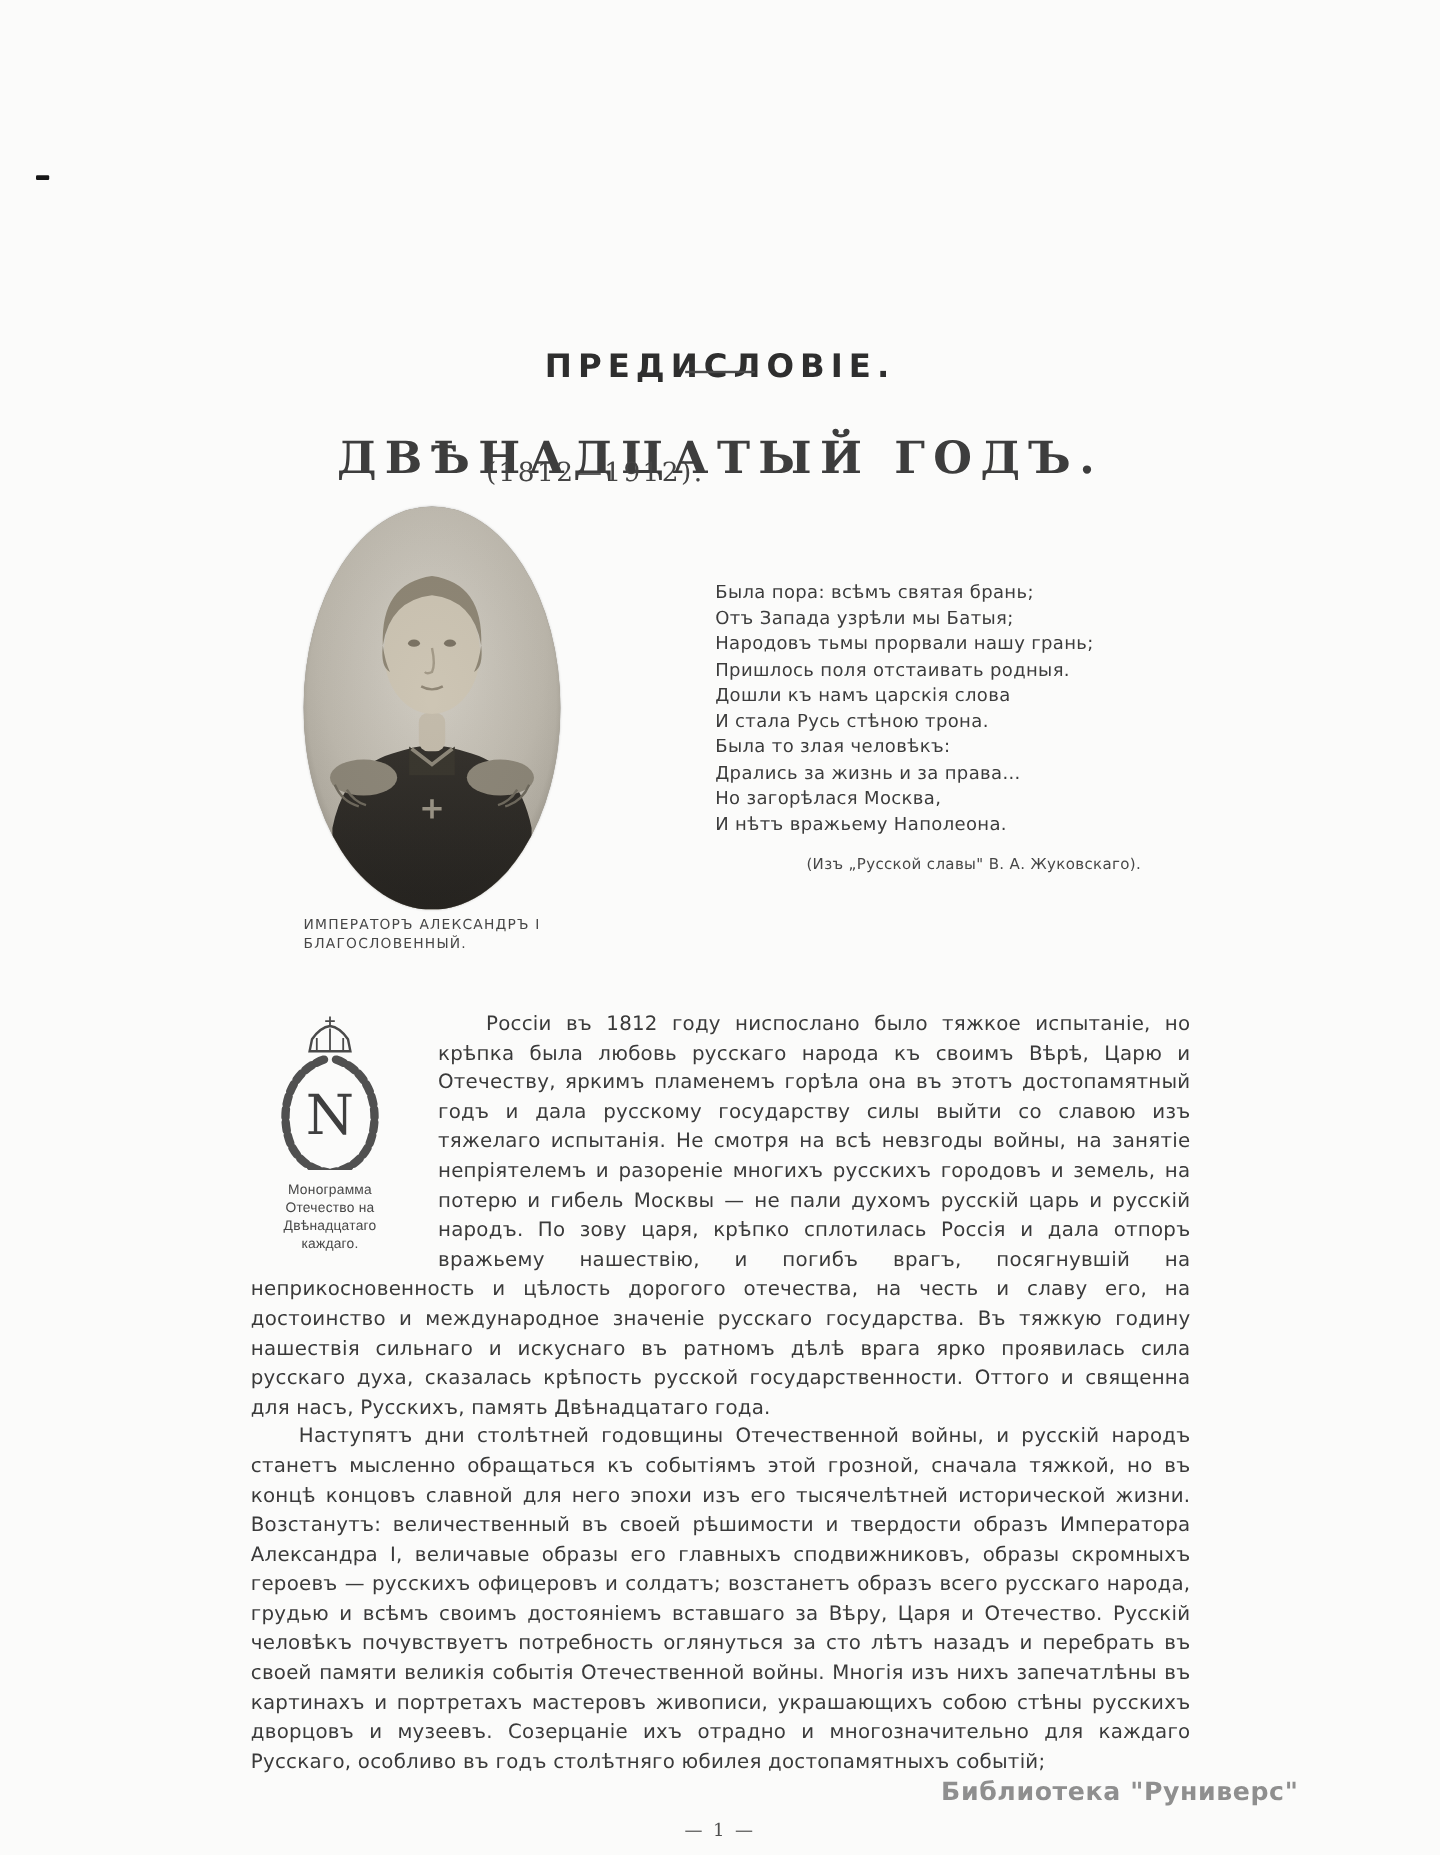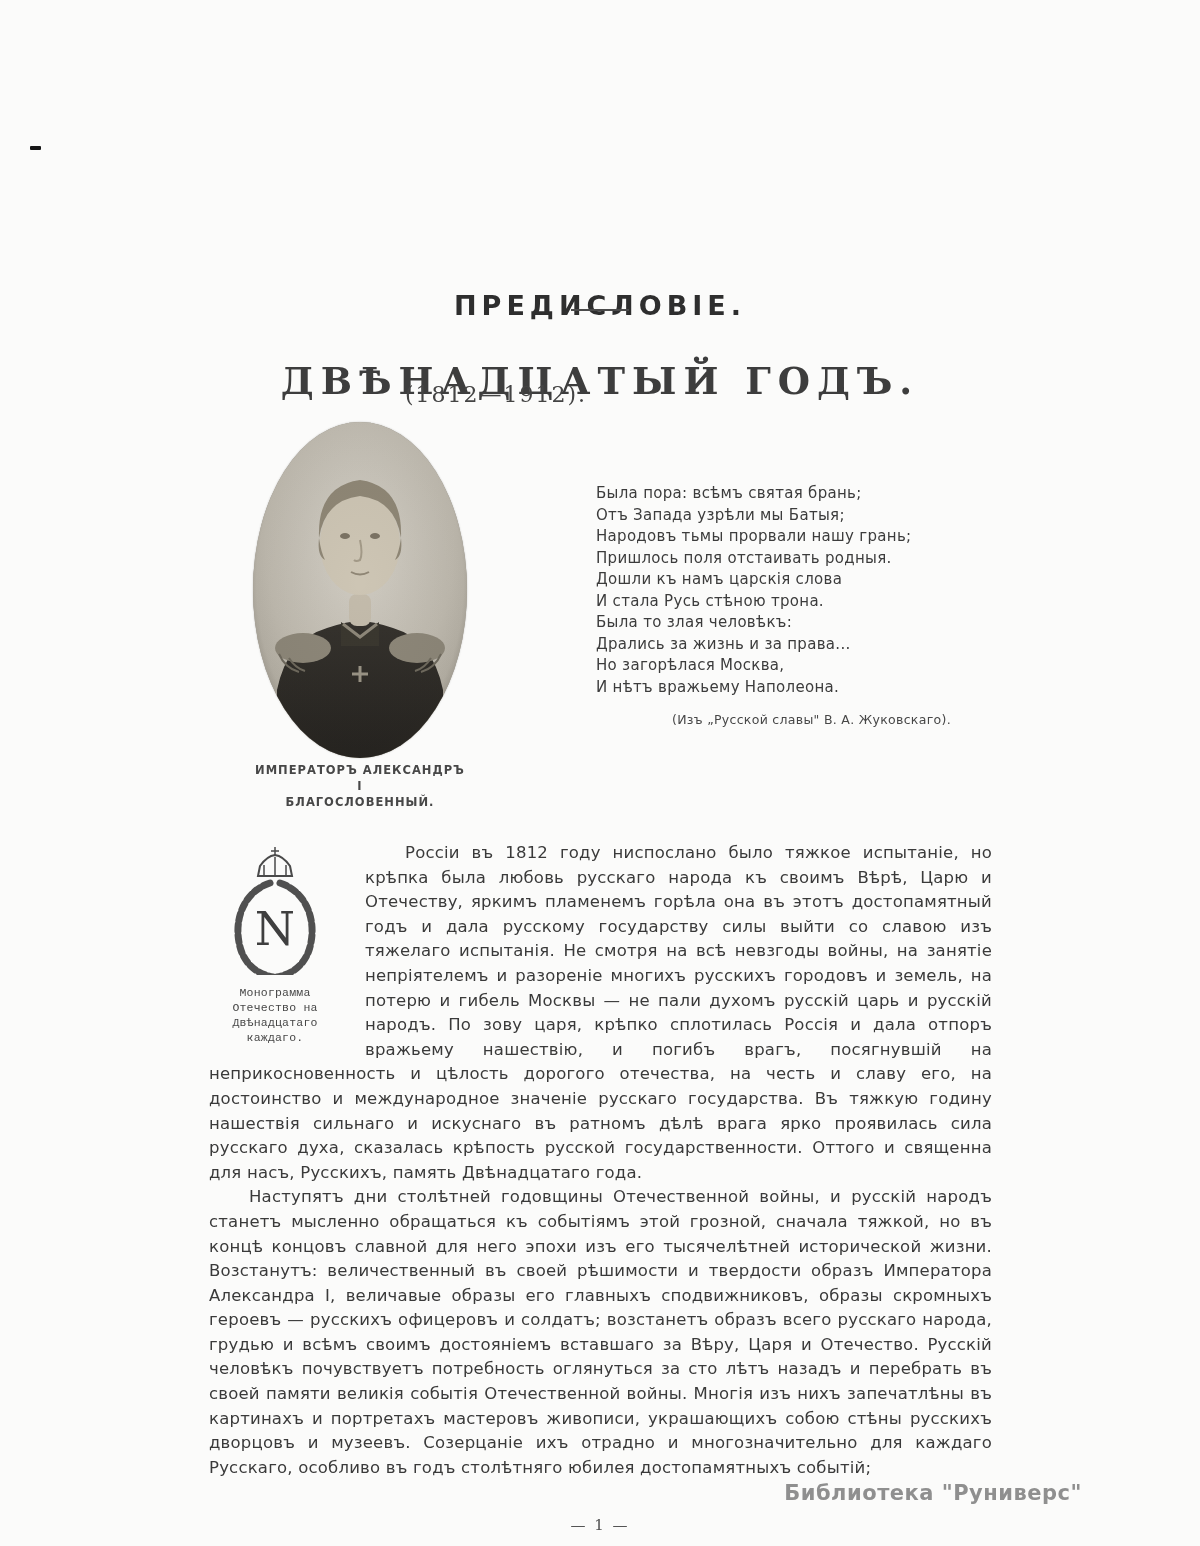--- a/index.html
+++ b/index.html
@@ -65,23 +65,23 @@
     width: 214px; height: 336px;
     border-radius: 50%;
     overflow: hidden;
     box-shadow: inset 0 0 18px rgba(70,63,50,0.55), 0 0 2px rgba(0,0,0,0.25);
     background: #b9b4aa;
   }
   .portrait-caption {
     position: absolute;
     left: 253px; top: 762px;
     width: 214px;
-    text-align: center;
-    font-family: "DejaVu Sans", sans-serif;
-    font-weight: bold;
+    text-align: left;
+    font-family: "DejaVu Sans", sans-serif;
+    font-weight: normal;
     font-size: 11.5px;
     letter-spacing: 1px;
     line-height: 16px;
     color: #474747;
   }
   .poem {
     position: absolute;
     left: 596px; top: 483px;
     font-family: "DejaVu Sans", sans-serif;
     font-size: 15px;
@@ -113,21 +113,21 @@
   }
   .monogram-figure {
     float: left;
     width: 132px;
     margin: 2px 24px 6px 0;
     text-align: center;
   }
   .monogram-art { display: block; margin: 0 auto; }
   .monogram-caption {
     margin-top: 10px;
-    font-family: Liberation Mono, monospace;
+    font-family: Liberation Sans, sans-serif;
     font-size: 11.5px;
     line-height: 15px;
     color: #474747;
   }
   .watermark {
     position: absolute;
     top: 1481px; right: 118px;
     font-family: "DejaVu Sans", sans-serif;
     font-weight: bold;
     font-size: 21px;

